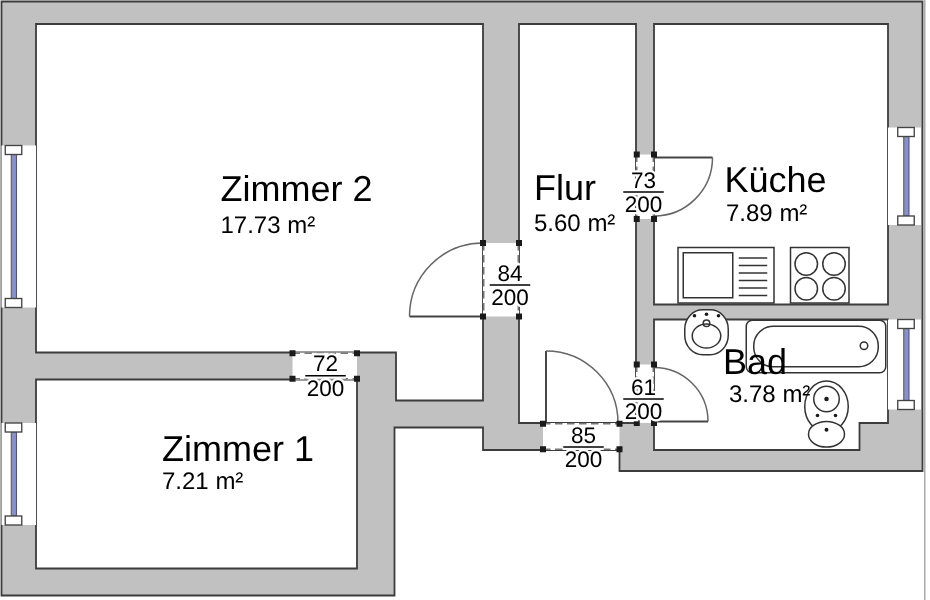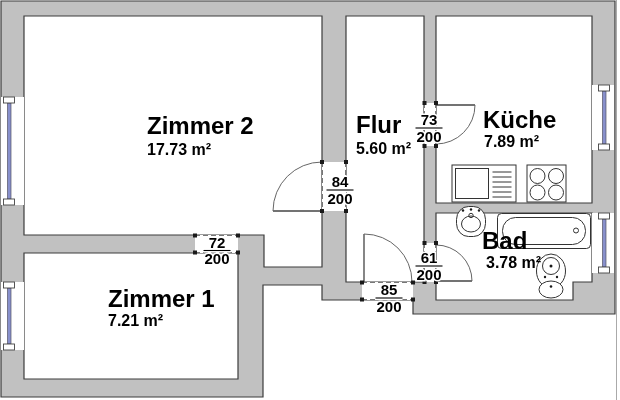--- a/index.html
+++ b/index.html
@@ -1,16 +1,16 @@
 <!DOCTYPE html>
 <html><head>
 <meta charset="utf-8">
 <style>
   html,body{margin:0;padding:0;background:#fff;}
-  .plan-wrap{width:620px;height:400px;position:relative;background:#f9a8d4;overflow:hidden;font-weight:bold;}
+  .plan-wrap{width:620px;height:400px;position:relative;background:#f9a8d4;overflow:hidden;}
   svg{display:block;}
   .wall{fill:#c1c1c1;stroke:#3c3c3c;stroke-width:1.2;}
   .room{fill:#ffffff;stroke:#3c3c3c;stroke-width:1.2;}
   .opening{fill:#ffffff;stroke:none;}
   .dash{stroke:#777;stroke-width:1;stroke-dasharray:5 3;fill:none;}
   .tick{fill:#1a1a1a;stroke:none;}
   .leaf{stroke:#444;stroke-width:1.3;fill:none;}
   .swing{stroke:#666;stroke-width:1;fill:none;}
   .fixture{fill:#ffffff;stroke:#333;stroke-width:1;}
   .fixline{stroke:#333;stroke-width:1;fill:none;}

